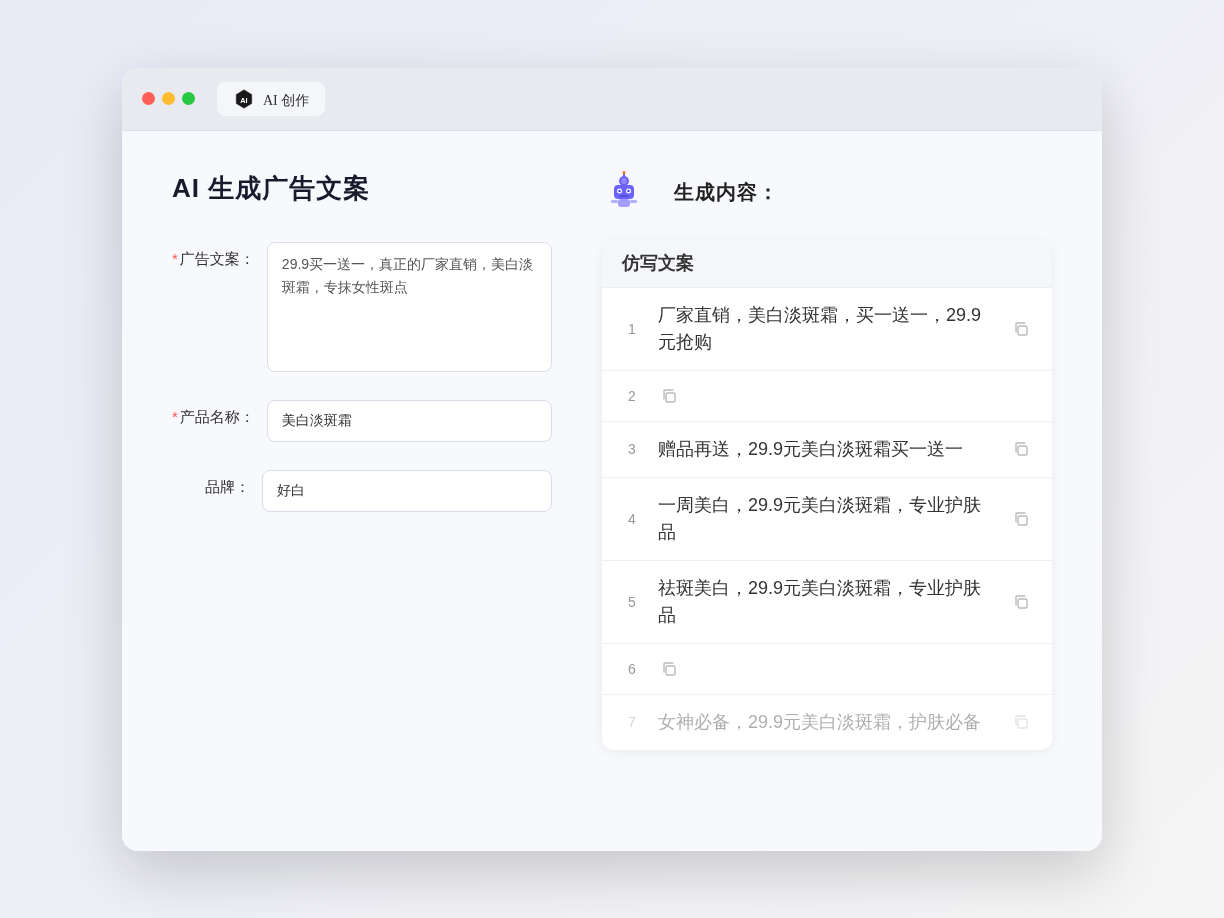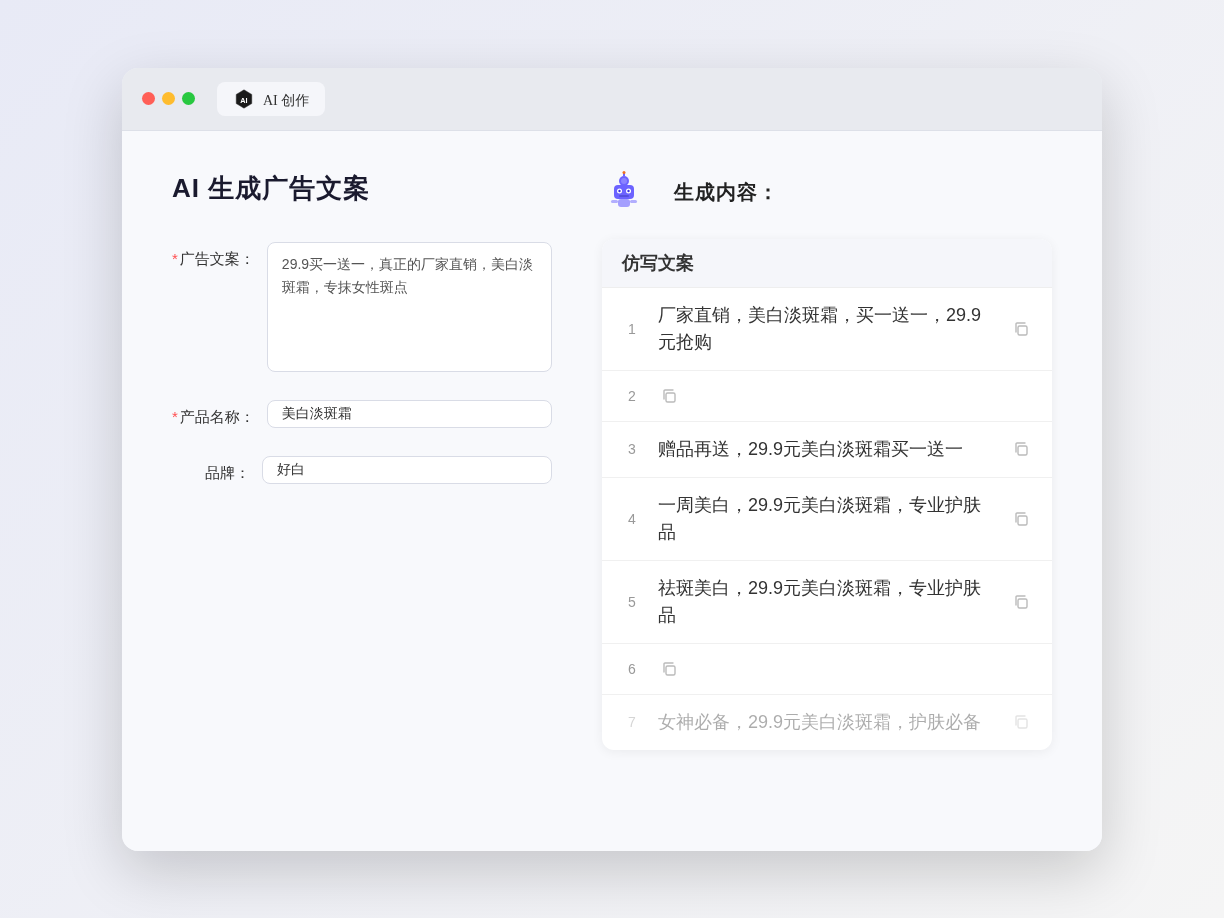--- a/index.html
+++ b/index.html
@@ -126,21 +126,21 @@
     .form-input {
       flex: 1;
       border: 1.5px solid #d9dce6;
       border-radius: 8px;
       padding: 10px 14px;
       font-size: 14px;
       color: #333;
       background: white;
       font-family: Liberation Sans, sans-serif;
       outline: none;
-      height: 28px;
+      height: 42px;
     }
 
     .generate-btn {
       background: #f07120;
       color: white;
       border: none;
       border-radius: 10px;
       padding: 16px 40px;
       font-size: 18px;
       font-weight: 600;

